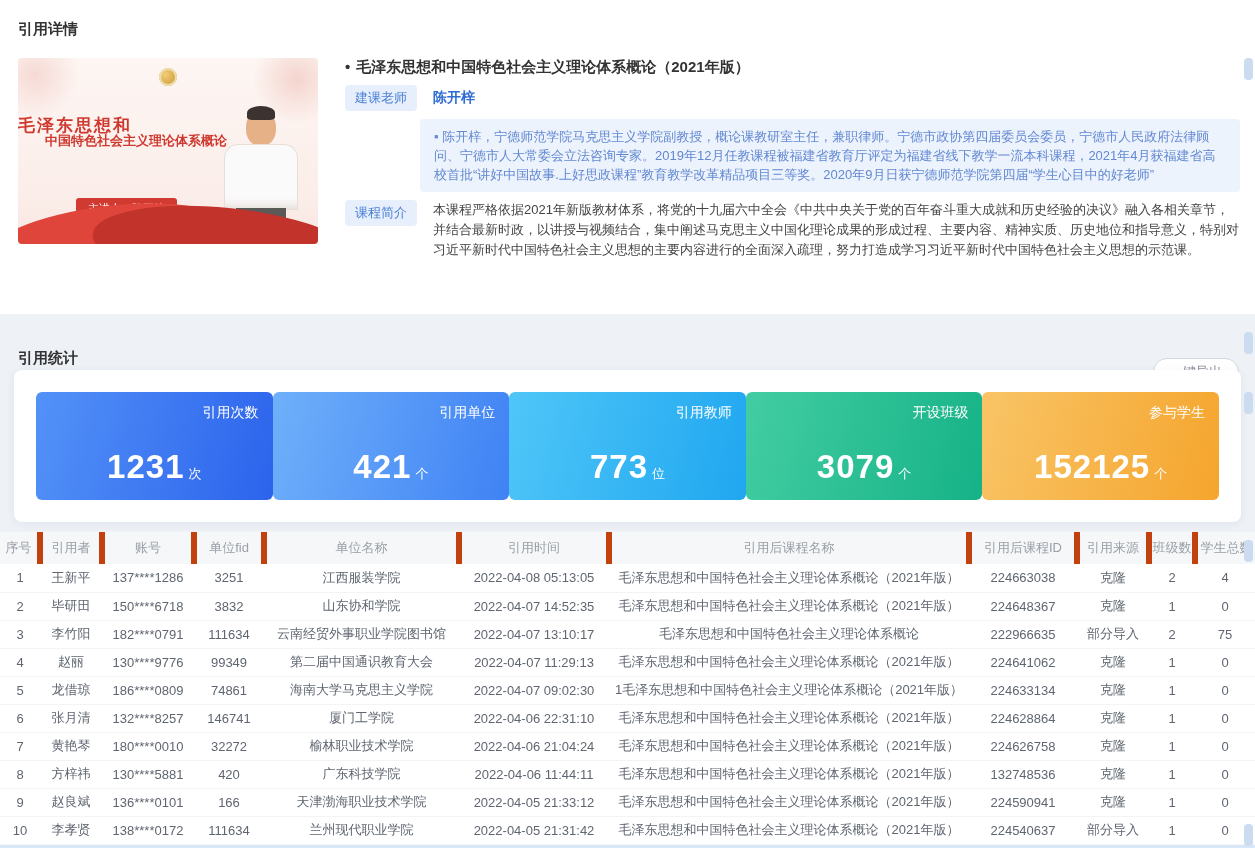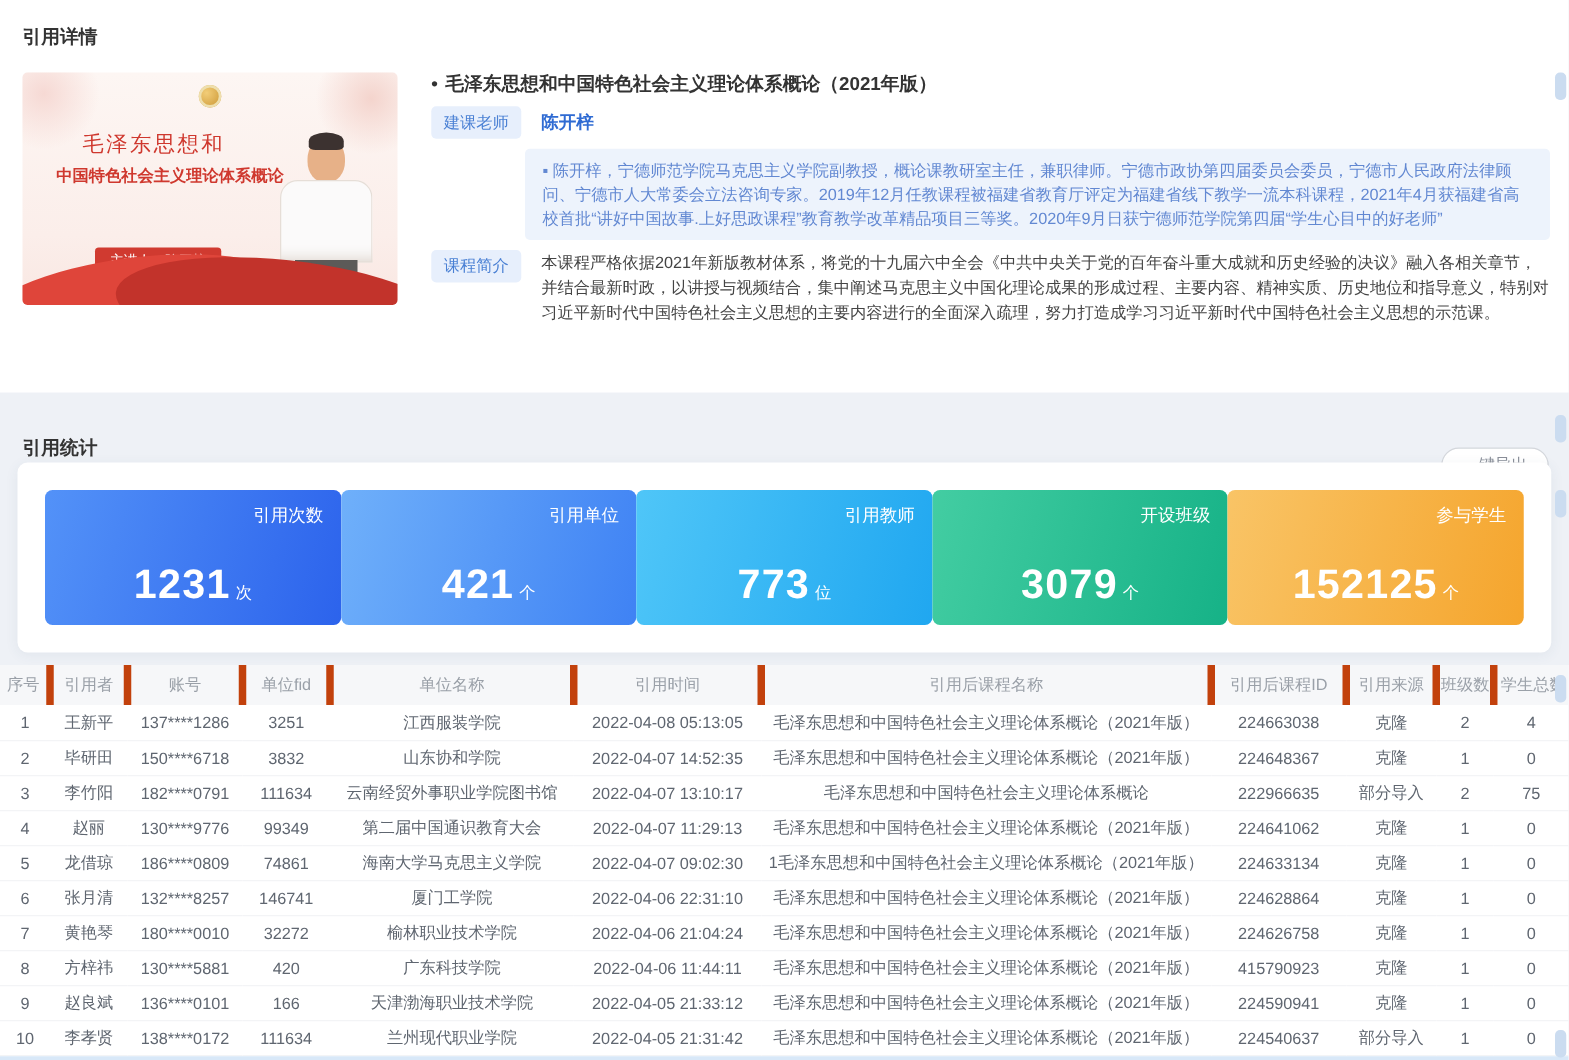--- a/index.html
+++ b/index.html
@@ -16,21 +16,21 @@
   .panel-detail .section-title { position:absolute; top:20px; left:18px; }
 
   .thumb { position:absolute; left:18px; top:58px; width:300px; height:186px; border-radius:4px; overflow:hidden;
            background:linear-gradient(180deg,#fdf6f3 0%,#fbeeea 70%,#f9e7e2 100%); }
   .thumb .blob-tl { position:absolute; top:-28px; left:-28px; width:90px; height:90px; border-radius:50%;
            background:radial-gradient(circle,#f6d9d4 0%,rgba(246,217,212,0) 70%); }
   .thumb .blob-tr { position:absolute; top:-24px; right:-24px; width:90px; height:90px; border-radius:50%;
            background:radial-gradient(circle,#f4d4cd 0%,rgba(244,212,205,0) 70%); }
   .thumb-emblem { position:absolute; top:10px; left:50%; transform:translateX(-50%); width:18px; height:18px; border-radius:50%;
            background:radial-gradient(circle at 35% 35%,#f2cd78,#c8922f); box-shadow:0 0 0 2px #eedfae inset; }
-  .thumb-line1 { position:absolute; top:46px; left:0; width:210px; text-align:center; color:#cf382e; font-weight:normal; font-size:17px; letter-spacing:2px; }
+  .thumb-line1 { position:absolute; top:56px; left:0; width:210px; text-align:left; color:#cf382e; font-weight:bold; font-size:17px; letter-spacing:2px; }
   .thumb-line2 { position:absolute; top:74px; left:0; width:236px; text-align:center; color:#cf382e; font-weight:bold; font-size:13px; }
   .thumb-banner { position:absolute; top:140px; left:58px; background:#d03a30; color:#fff; font-size:11px; padding:3px 12px; border-radius:3px; }
   .person-head { position:absolute; top:52px; right:42px; width:30px; height:36px; border-radius:48% 48% 46% 46%; background:#e7b188; }
   .person-head::before { content:""; position:absolute; top:-4px; left:1px; width:28px; height:14px; border-radius:50% 50% 20% 20%; background:#3c3230; }
   .person-body { position:absolute; top:86px; right:20px; width:74px; height:66px; background:#fbfafa; border-radius:14px 14px 0 0;
            box-shadow:inset 0 0 0 1px #e6ded7, inset 0 -14px 12px -12px #d9cfc6; }
   .person-legs { position:absolute; top:150px; right:32px; width:50px; height:36px; background:#5c5a58; }
   .wave1 { position:absolute; bottom:-38px; left:-34px; width:250px; height:76px; background:#df453a; border-radius:50%; transform:rotate(-7deg); }
   .wave2 { position:absolute; bottom:-44px; right:-44px; width:270px; height:80px; background:#c2332b; border-radius:50%; transform:rotate(6deg); }
 
@@ -254,21 +254,21 @@
           <td title="0">0</td>
         </tr>
         <tr>
           <td title="8">8</td>
           <td title="方梓祎">方梓祎</td>
           <td title="130****5881">130****5881</td>
           <td title="420">420</td>
           <td title="广东科技学院">广东科技学院</td>
           <td title="2022-04-06 11:44:11">2022-04-06 11:44:11</td>
           <td title="毛泽东思想和中国特色社会主义理论体系概论（2021年版）">毛泽东思想和中国特色社会主义理论体系概论（2021年版）</td>
-          <td title="224606609">415790923</td>
+          <td title="224606609">132748536</td>
           <td title="克隆">克隆</td>
           <td title="1">1</td>
           <td title="0">0</td>
         </tr>
         <tr>
           <td title="9">9</td>
           <td title="赵良斌">赵良斌</td>
           <td title="136****0101">136****0101</td>
           <td title="166">166</td>
           <td title="天津渤海职业技术学院">天津渤海职业技术学院</td>

